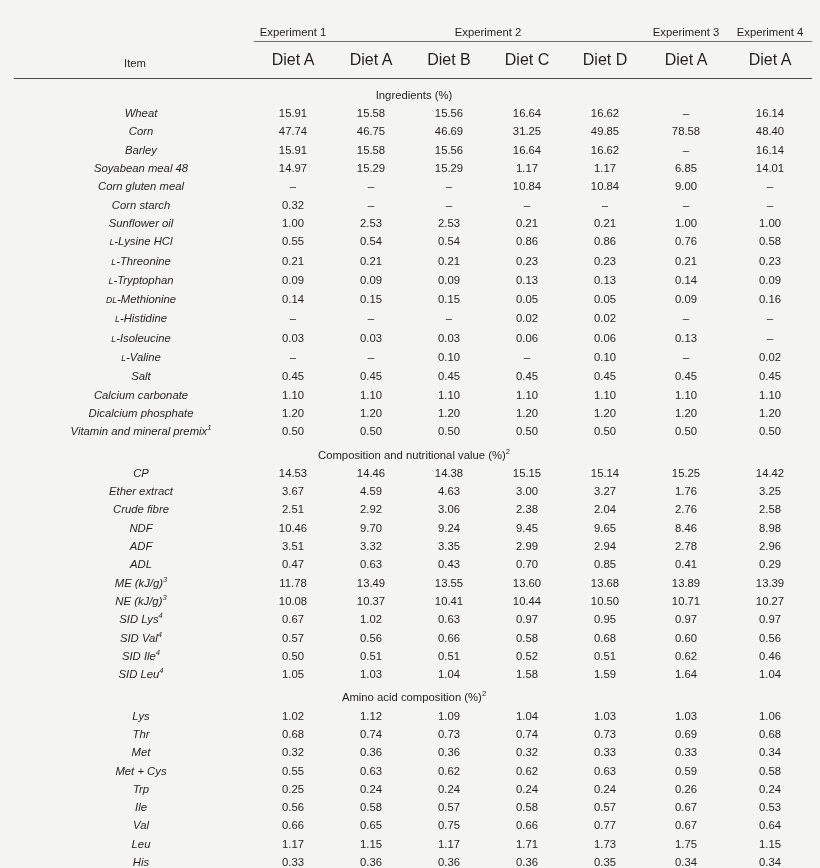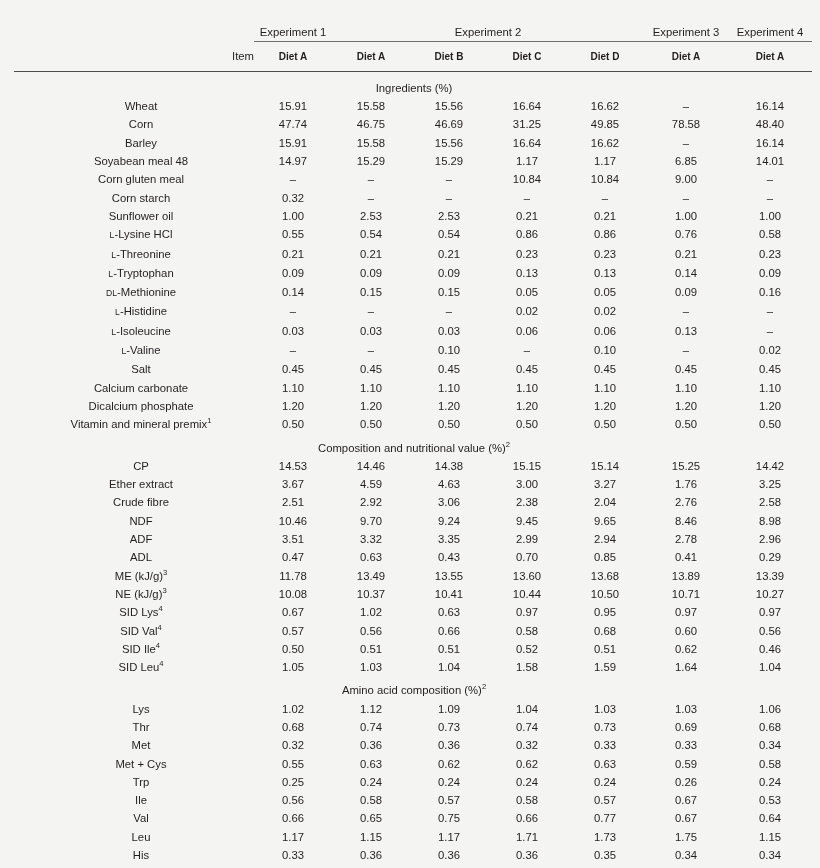--- a/index.html
+++ b/index.html
@@ -41,49 +41,49 @@
     height:0;
     padding:0;
   }
   .grp-rule .rule{
     height:1.4px;
     background:#6f6f6f;
     width:100%;
   }
   .diet-cell{
     text-align:center;
-    font-weight:bold;
-    font-size:10px;
+    font-weight:normal;
+    font-size:16px;
     padding:9px 0 9px 0;
     vertical-align:bottom;
     white-space:nowrap;
   }
   .item-head{
-    text-align:right;
+    text-align:center;
     font-weight:normal;
     font-size:11.3px;
     vertical-align:bottom;
     padding:0 0 9px 2px;
   }
   .head-underline td{
     border-bottom:1.5px solid #4d4d4d;
     height:0;
     padding:0;
   }
   .head-gap td{height:7px;padding:0;}
 
   
   tbody td{
     padding:1.5px 0;
     font-size:11.3px;
     line-height:15.3px;
     vertical-align:baseline;
   }
   td.lbl{text-align:center;padding-left:2px;white-space:nowrap;}
-  td.lbl.indent{padding-left:14px;}
+  td.lbl.indent{padding-left:14px;font-style:italic;}
   td.val{text-align:center;white-space:nowrap;}
   .sec{padding-left:2px;}
   sup{font-size:7.6px;line-height:0;vertical-align:super;}
   .sc{font-size:8.6px;letter-spacing:.1px;vertical-align:baseline;}
   .dash{letter-spacing:0;}
   tr.blank td{height:5px;padding:0;line-height:5px;}
 </style>
 </head>
 <body>
 

